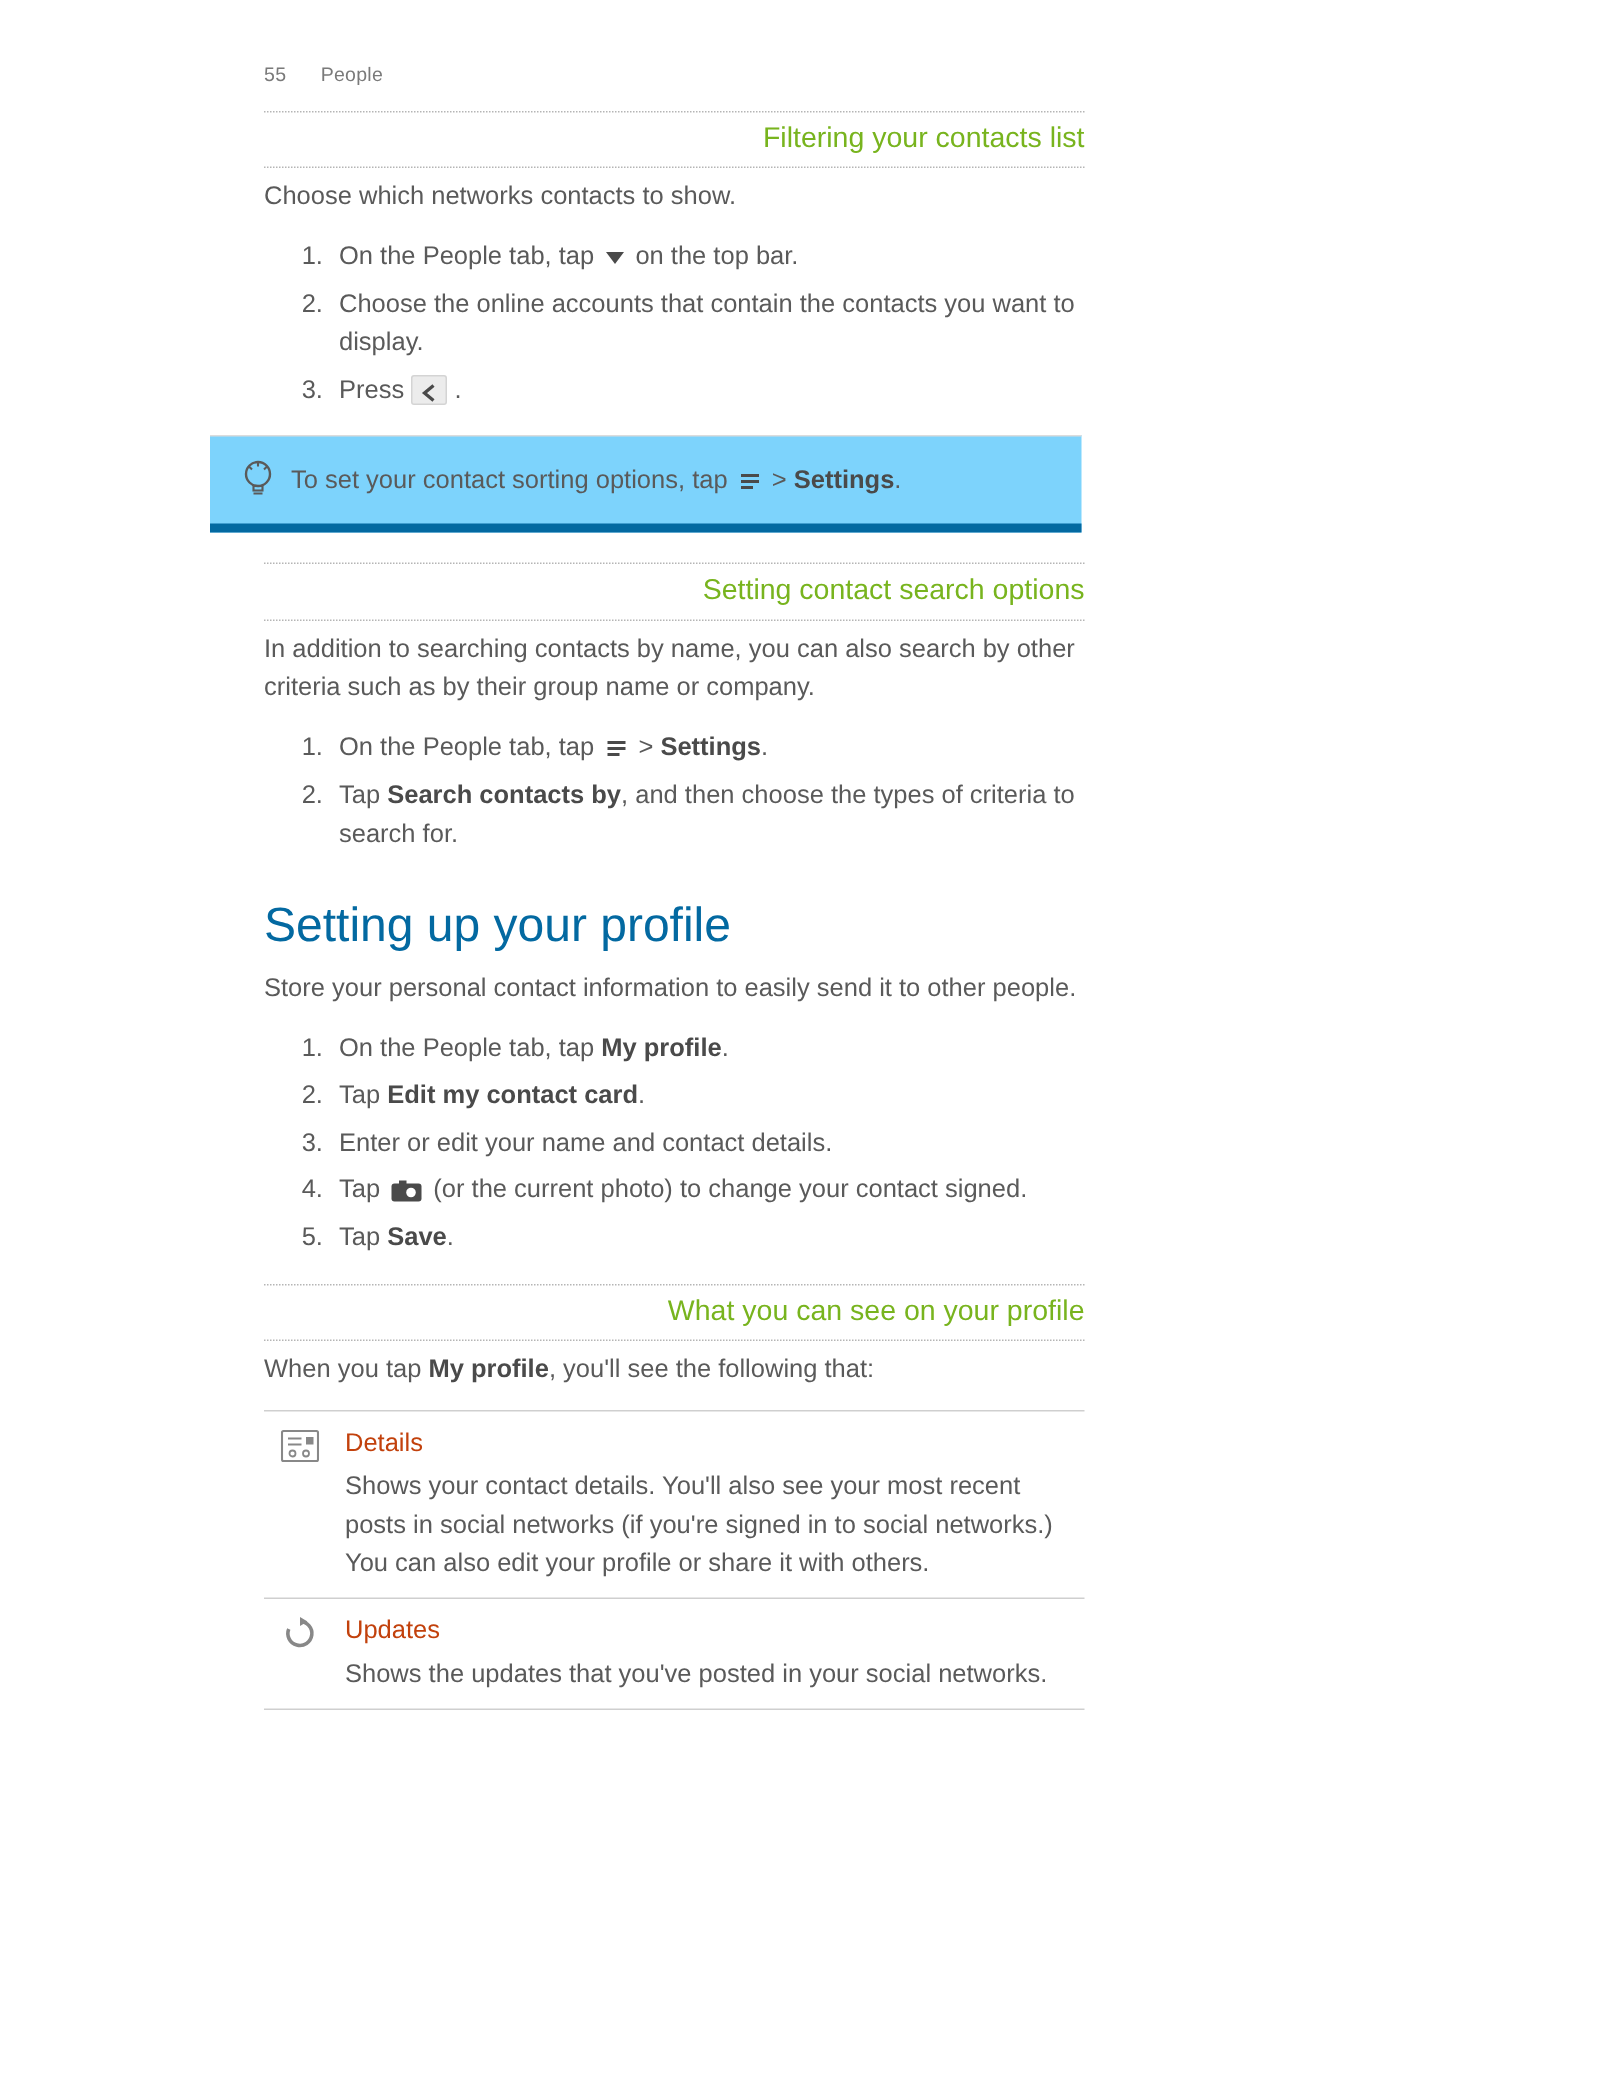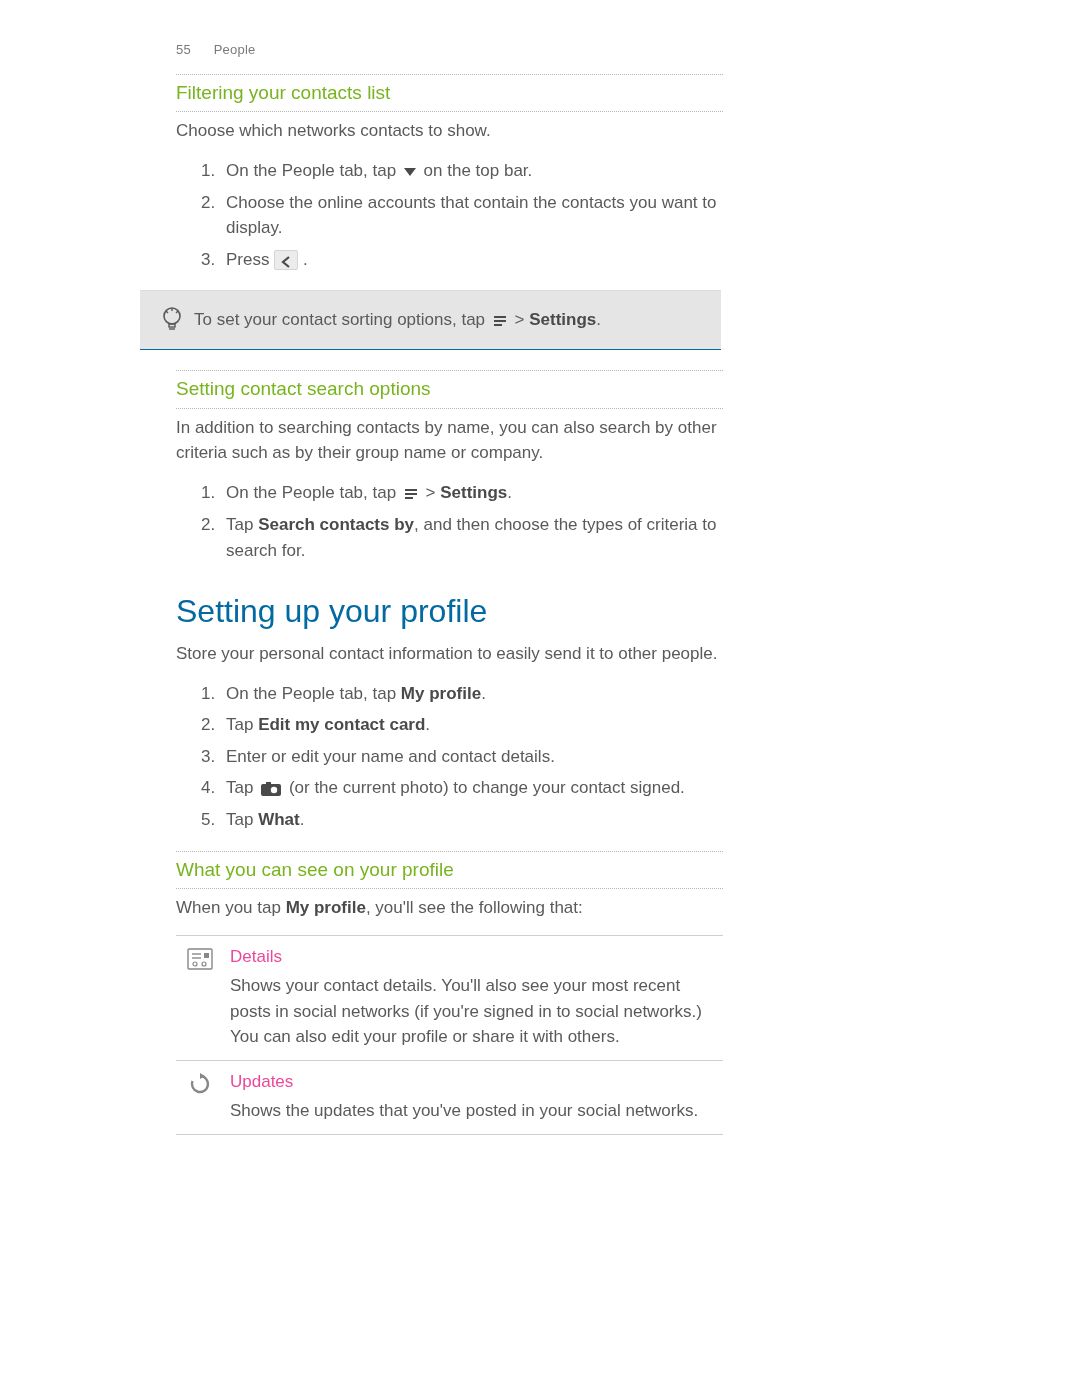--- a/index.html
+++ b/index.html
@@ -27,43 +27,44 @@
   }
   .dotted {
     border-top: 1px dotted #b5b5b5;
     margin-left: 176px;
     margin-right: 220px;
   }
   .section-title {
     color: #78b41e;
     font-size: 19px;
     margin: 4px 0 4px 0;
+    text-align: right;
   }
   .content {
     margin-left: 176px;
     margin-right: 220px;
   }
   p.body {
     margin: 6px 0 14px 0;
   }
   ol.steps {
     margin: 4px 0 18px 0;
     padding-left: 44px;
   }
   ol.steps li {
     padding-left: 6px;
     margin-bottom: 6px;
   }
   .bold { font-weight: 600; color:#4a4a4a; }
   .tip-box {
     display: flex;
     align-items: center;
-    background: #e5e5e5;
+    background: #7dd3fc;
     border-top: 1px solid #dcdcdc;
-    border-bottom: 1px solid #0369a1;
+    border-bottom: 6px solid #0369a1;
     margin: 2px 222px 20px 140px;
     padding: 14px 10px 14px 10px;
   }
   .tip-icon {
     width: 44px;
     text-align: center;
     color: #5a5a5a;
   }
   .tip-text { flex: 1; }
   h1.main {
@@ -101,21 +102,21 @@
   }
   table.tabs td.icon-cell {
     width: 36px;
     text-align: center;
     padding-top: 10px;
     color:#666;
   }
   .tab-title {
     display:block;
     margin-bottom:4px;
-    color:#ec4899;
+    color:#c2410c;
   }
   svg { display:inline-block; vertical-align:middle; }
 </style>
 </head>
 <body>
 
 <div class="page">
 
   <div class="header">
     <span>55</span>
@@ -220,21 +221,21 @@
         <span class="icon-inline">
           <svg width="22" height="16">
               <rect x="1" y="3" width="20" height="12" rx="2" fill="#4a4a4a"></rect>
               <rect x="6" y="1" width="5" height="3" fill="#4a4a4a"></rect>
               <circle cx="14" cy="9" r="3.2" fill="#fff"></circle>
             </svg>
         </span>
         <span> (or the current photo) to change your contact signed.</span>
       </li>
       <li>
-        <span>Tap </span><span class="bold">What</span><span>.</span>
+        <span>Tap </span><span class="bold">Save</span><span>.</span>
       </li>
     </ol>
   </div>
 
   <div class="dotted"></div>
   <div class="content">
     <div class="section-title">What you can see on your profile</div>
   </div>
   <div class="dotted"></div>
 

